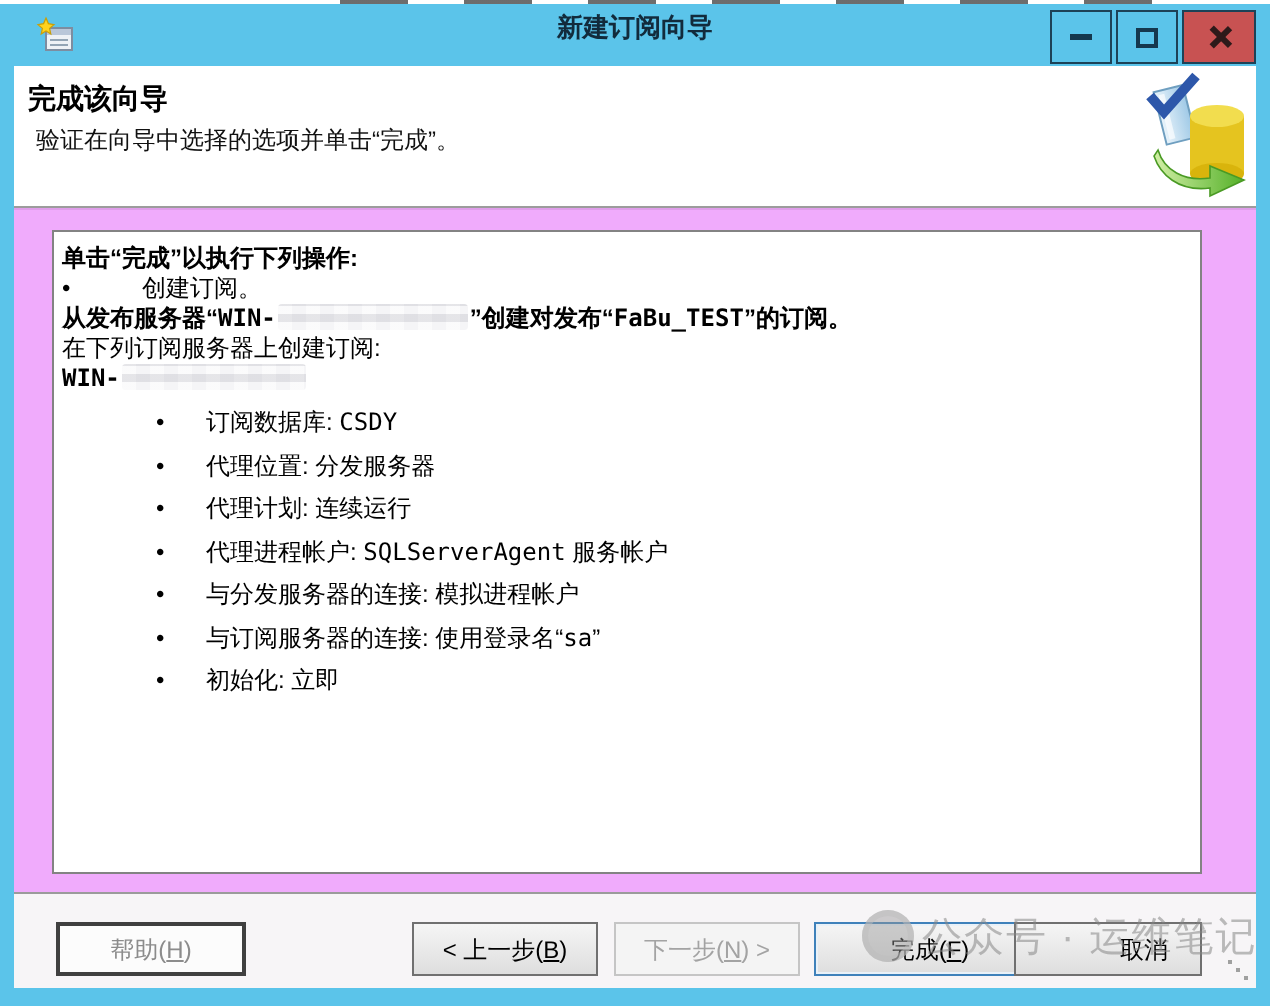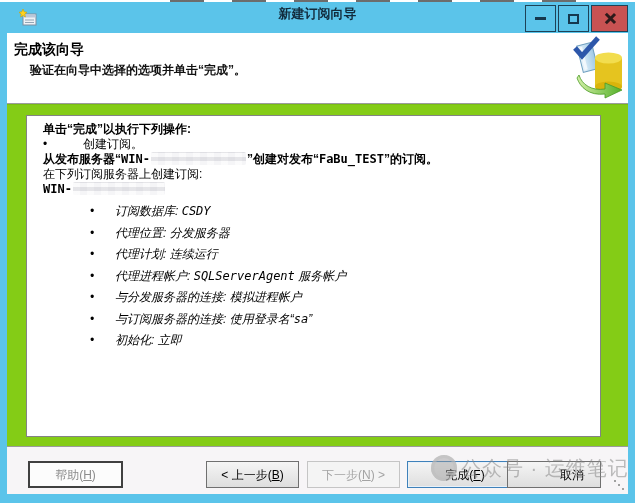--- a/index.html
+++ b/index.html
@@ -37,53 +37,53 @@
   .win-btn.close{width:37px;background:#c85252;}
   .ic-min{display:block;width:11px;height:3px;background:#15384e;}
   .ic-max{display:block;box-sizing:border-box;width:11px;height:10px;border:2px solid #15384e;background:transparent;}
   .ic-close{display:block;position:relative;width:13px;height:13px;}
   .ic-close::before,.ic-close::after{
     content:"";position:absolute;left:5.5px;top:0;width:2.6px;height:13px;background:#2d1a1a;
   }
   .ic-close::before{transform:rotate(45deg);}
   .ic-close::after{transform:rotate(-45deg);}
 
-  .client{position:relative;width:621px;height:461px;background:#84cc16;}
+  .client{position:relative;width:621px;height:461px;background:#f0abfc;}
 
   
   .header{
     position:absolute;left:0;top:0;right:0;height:70px;background:#fff;
     border-bottom:1px solid #9c9c9c;box-shadow:0 1px 0 rgba(0,0,0,.07);
   }
   .header-title{margin:0;padding:8px 0 0 7px;font-size:14px;font-weight:bold;color:#000;}
-  .header-subtitle{margin:3px 0 0 0;padding-left:23px;font-size:12px;color:#111;font-weight:bold;}
+  .header-subtitle{margin:3px 0 0 0;padding-left:11px;font-size:12px;color:#111;}
   .header-icon{position:absolute;right:0px;top:2px;width:56px;height:64px;}
 
   
   .summary-box{
     position:absolute;left:19px;top:82px;width:575px;height:322px;box-sizing:border-box;
-    border:1px solid #838383;background:#fff;padding:6px 16px;font-size:12px;line-height:15px;color:#000;
+    border:1px solid #838383;background:#fff;padding:6px 4px;font-size:12px;line-height:15px;color:#000;
     overflow:hidden;
   }
   .summary-box p{margin:0;}
   .sb-intro{font-weight:bold;}
   .sb-action{margin-top:17px;}
   .sb-action .bullet{display:inline-block;width:40px;}
   .sb-publisher{margin-top:17px;font-weight:bold;}
   .sb-subintro{margin-top:16px;}
   .sb-server{margin-top:13px;font-weight:bold;}
   .redacted{
     display:inline-block;width:95px;height:13px;vertical-align:-2px;border-radius:2px;margin:0 1px;
     background:
       repeating-linear-gradient(0deg,rgba(255,255,255,.65) 0 4px,rgba(222,222,226,.65) 4px 8px),
       repeating-linear-gradient(90deg,#f3f3f5 0 7px,#e3e3e8 7px 14px);
   }
   .redacted-2{width:92px;}
   .sub-bullets{margin-top:4px;}
-  .sub-bullets .row{padding-left:47px;line-height:21.5px;font-style:italic;}
+  .sub-bullets .row{padding-left:47px;line-height:21.5px;}
   .sub-bullets .bullet{display:inline-block;width:25px;}
 
   
   .footer{
     position:absolute;left:0;right:0;bottom:0;height:47px;background:#f7f5f7;
     border-top:1px solid #9b9b9b;
   }
   .btn{
     position:absolute;top:14px;height:27px;box-sizing:border-box;font-size:12px;color:#000;
     font-family:inherit;text-align:center;line-height:24px;padding:0;

